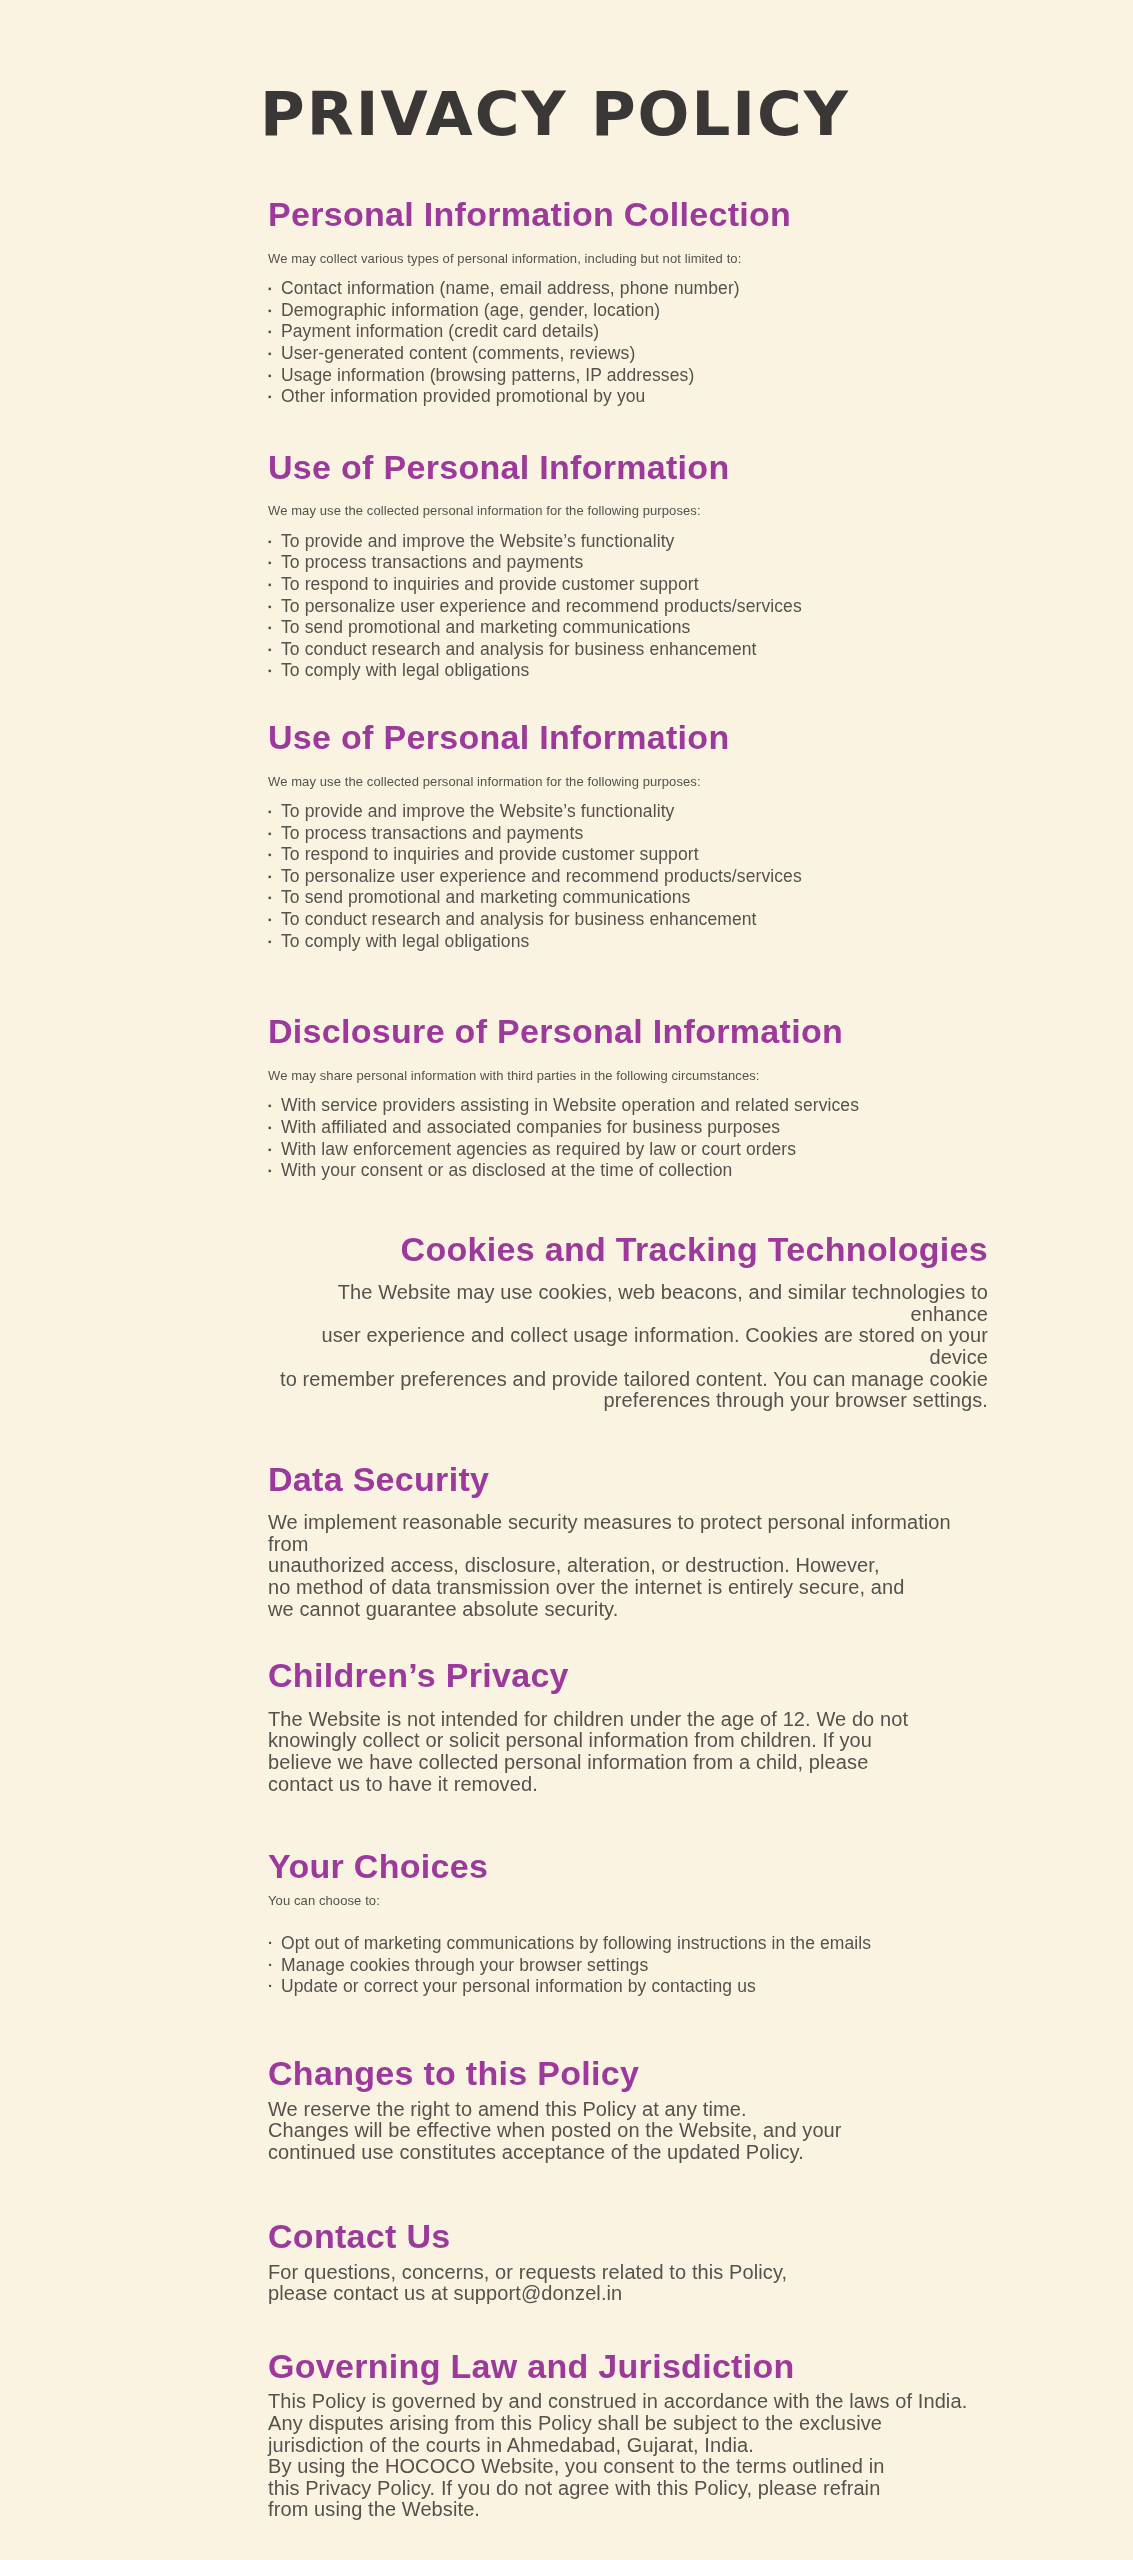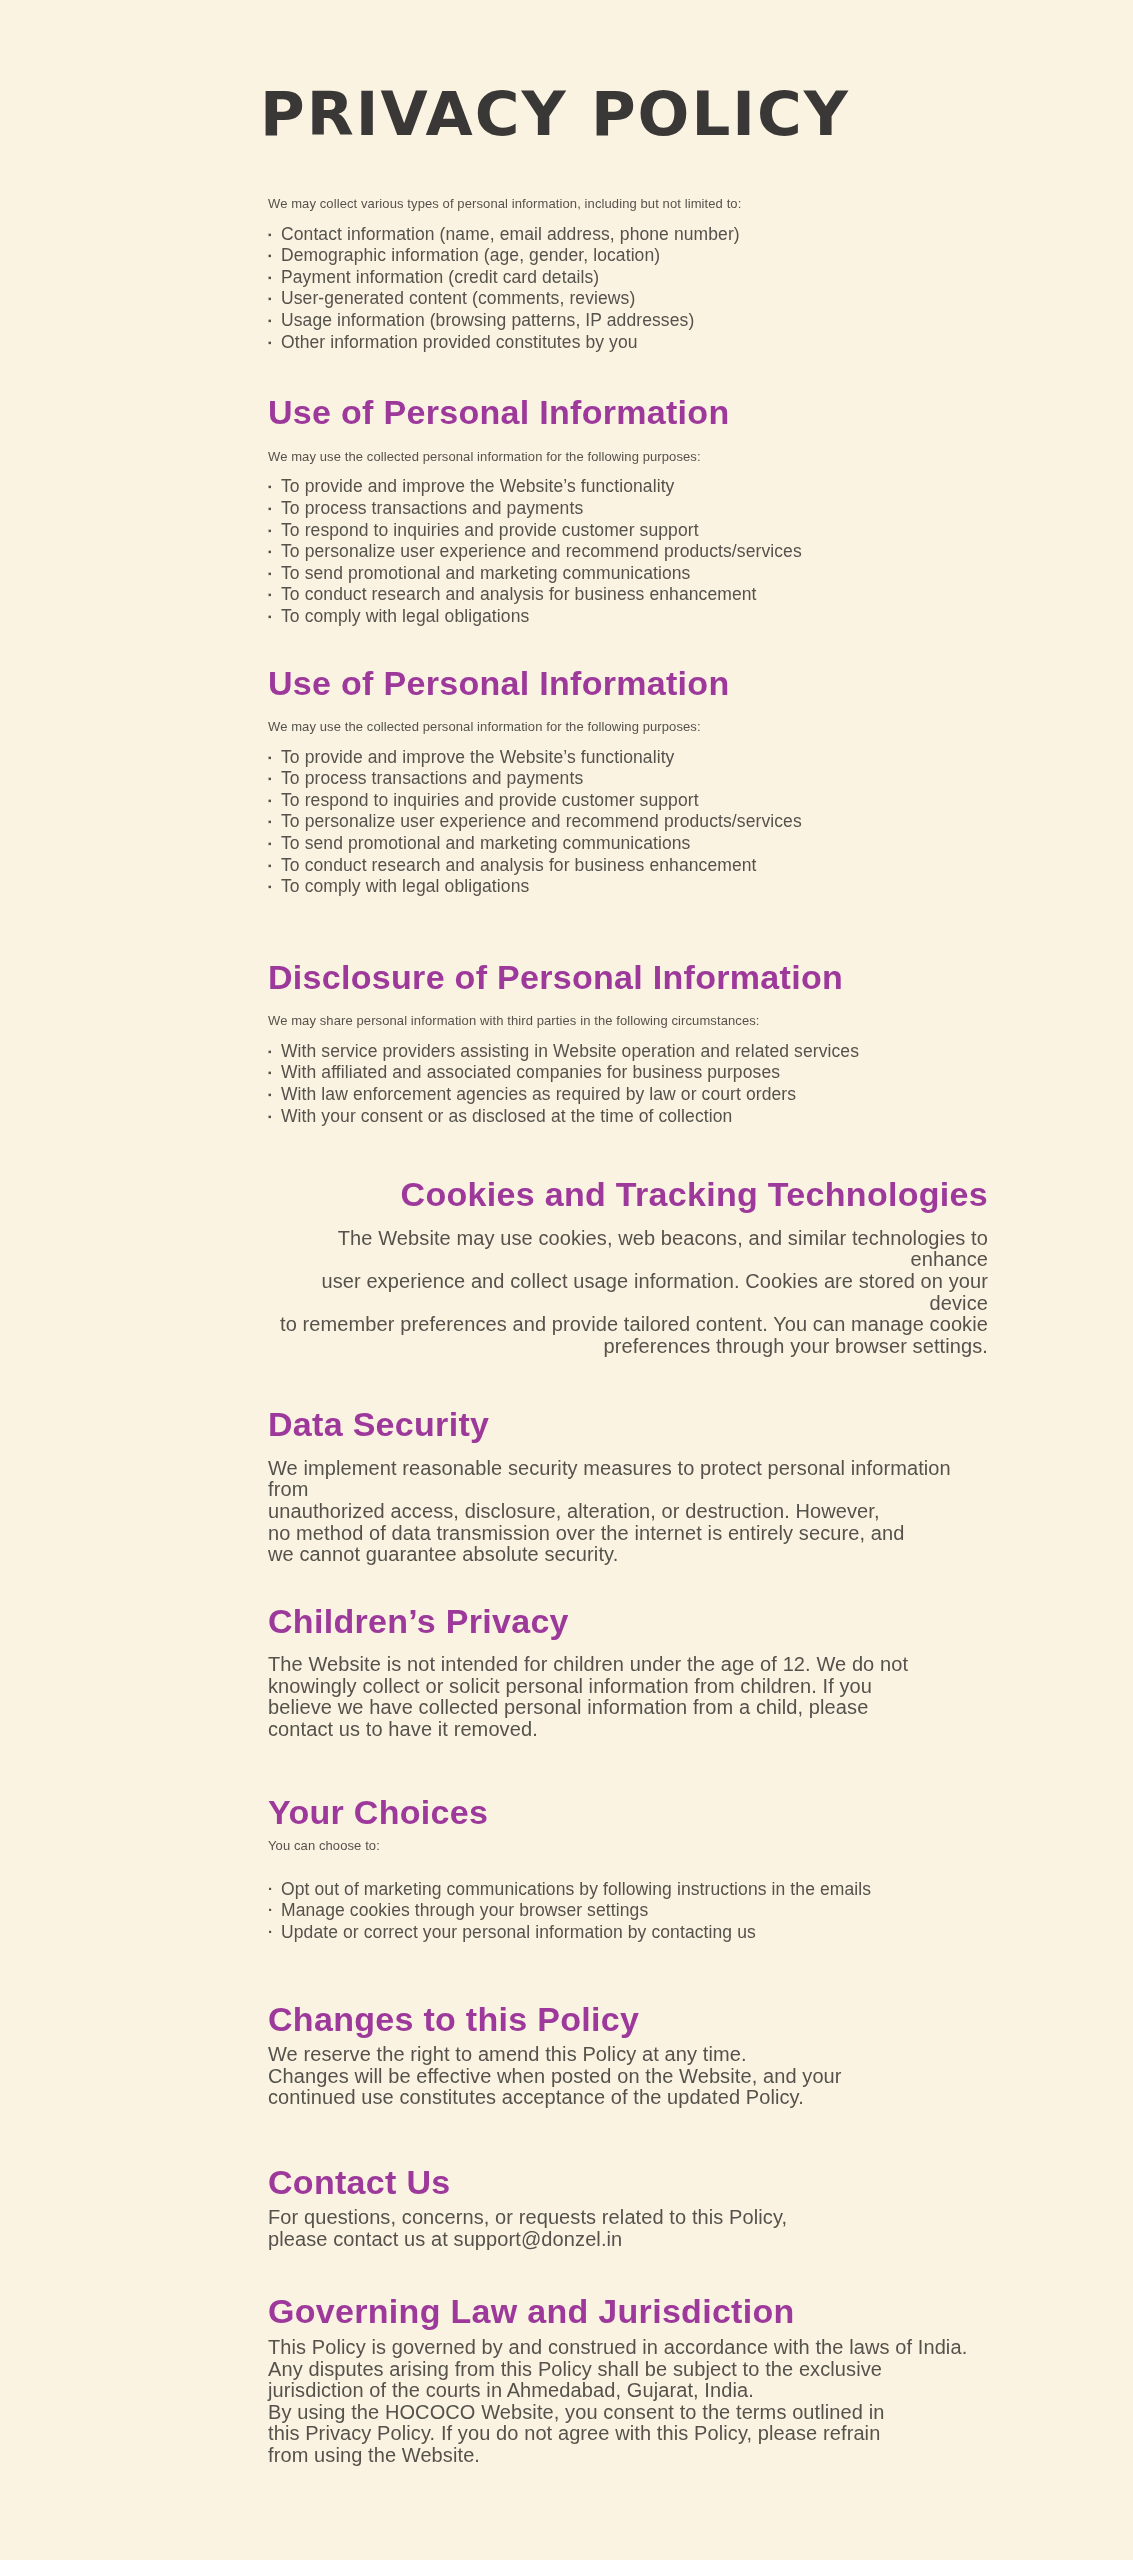--- a/index.html
+++ b/index.html
@@ -80,20 +80,21 @@
   .policy-section:nth-of-type(10) .section-heading,
   .policy-section:nth-of-type(11) .section-heading{margin-bottom:4px;}
 </style>
 </head>
 <body>
 
 <main class="page">
   <h1 class="page-title">PRIVACY POLICY</h1>
   <div id="sections">
   <section class="policy-section">
+    <h2 class="section-heading">Personal Information Collection</h2>
     <p class="section-intro">We may collect various types of personal information, including but not limited to:</p>
     <ul class="bullet-list">
           <li>
             <span class="bullet-marker">▪</span>
             <span>Contact information (name, email address, phone number)</span>
           </li>
           <li>
             <span class="bullet-marker">▪</span>
             <span>Demographic information (age, gender, location)</span>
           </li>
@@ -104,21 +105,21 @@
           <li>
             <span class="bullet-marker">▪</span>
             <span>User-generated content (comments, reviews)</span>
           </li>
           <li>
             <span class="bullet-marker">▪</span>
             <span>Usage information (browsing patterns, IP addresses)</span>
           </li>
           <li>
             <span class="bullet-marker">▪</span>
-            <span>Other information provided constitutes by you</span>
+            <span>Other information provided promotional by you</span>
           </li>
         </ul>
 
   </section>
 
   <section class="policy-section">
     <h2 class="section-heading">Use of Personal Information</h2>
     <p class="section-intro">We may use the collected personal information for the following purposes:</p>
     <ul class="bullet-list">
           <li>

